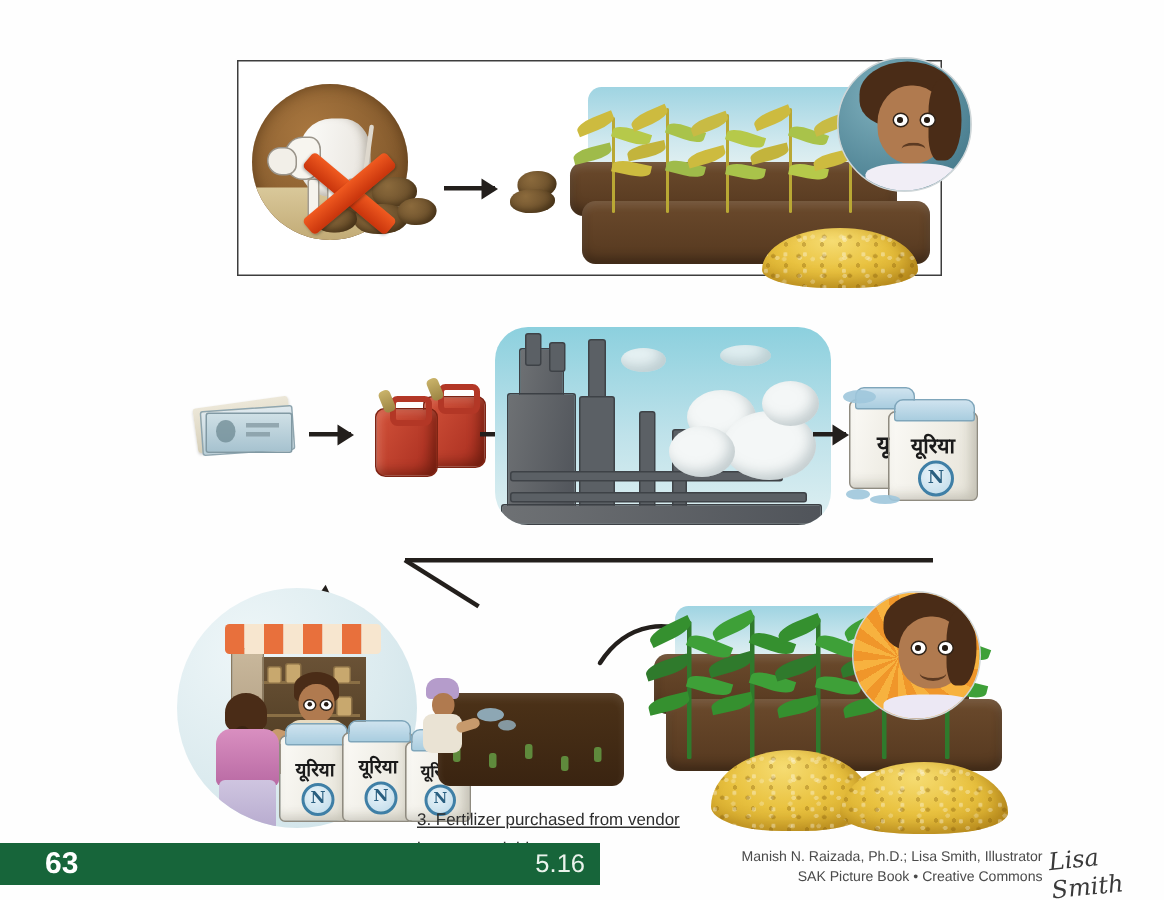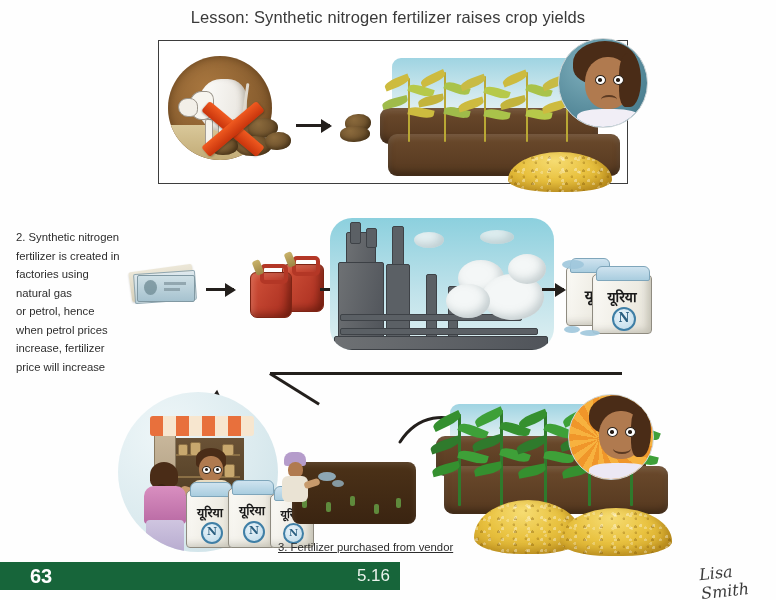--- a/index.html
+++ b/index.html
@@ -163,21 +163,20 @@
     font-size:9.4px;line-height:13px;color:#4a4a4a;}
   .sig{position:absolute;left:700px;top:0px;width:60px;height:30px;
     font-family:"DejaVu Serif",serif;color:#3a3a3a;}
   .sig .nm{font-size:16px;font-style:italic;transform:rotate(-6deg);display:block;}
 </style>
 </head>
 <body>
 
 <div class="page">
 
-  <div class="title">Lesson: Synthetic nitrogen fertilizer raises crop yields</div>
 
 
   <div class="frame1"></div>
 
   <div class="circ cow-circ">
     <div class="cow-ground"></div>
     <div class="cow-body"></div>
     <div class="cow-neck"></div>
     <div class="cow-head"></div>
     <div class="cow-tail"></div>
@@ -254,28 +253,20 @@
     </div>
     <div class="eye" style="left:54px;top:36px;">
       <div class="pupil" style="left:2px;top:2px;"></div>
     </div>
     <div style="position:absolute;left:42px;top:56px;width:16px;height:7px;
                 border-top:2px solid #5c3a22;border-radius:50% 50% 0 0;"></div>
     <div style="position:absolute;left:18px;bottom:0;width:62px;height:18px;
                 background:#f1eef6;border-radius:40% 40% 0 0;"></div>
   </div>
 
-  <div class="caption" id="cap2" style="white-space:pre-line">2. Synthetic nitrogen
-fertilizer is created in
-factories using
-natural gas
-or petrol, hence
-when petrol prices
-increase, fertilizer
-price will increase</div>
 
   <div style="position:absolute;left:130px;top:262px;width:70px;height:44px;">
     <div style="position:absolute;left:0;top:6px;width:64px;height:30px;background:linear-gradient(#ece7d8,#d6cfb9);border:1px solid #9a9versión;transform:rotate(-8deg);border-radius:2px;box-shadow:0 1px 2px rgba(0,0,0,.2)"></div>
     <div style="position:absolute;left:4px;top:10px;width:60px;height:28px;background:linear-gradient(#dfe9ee,#b9cfd8);border:1px solid #8fa6b0;transform:rotate(-4deg);border-radius:2px"></div>
     <div style="position:absolute;left:7px;top:13px;width:56px;height:25px;background:linear-gradient(#cfe0e6,#a6c2cf);border:1px solid #8199a3;border-radius:2px"></div>
     <div style="position:absolute;left:14px;top:18px;width:13px;height:15px;border-radius:50%;background:#6e8a93;opacity:.75"></div>
     <div style="position:absolute;left:34px;top:20px;width:22px;height:3px;background:#7d939b;opacity:.7"></div>
     <div style="position:absolute;left:34px;top:26px;width:16px;height:3px;background:#7d939b;opacity:.7"></div>
   </div>
 
@@ -483,19 +474,23 @@
                 background:#ece8f4;border-radius:40% 40% 0 0;"></div>
   </div>
 
   <div class="caption" id="cap3" style="white-space:pre-line">3. Fertilizer purchased from vendor
 increases yields</div>
 
   <div class="footer">
     <div class="footerbar"></div>
     <div class="pagenum">63</div>
     <div class="sectnum">5.16</div>
+    <div class="credits">
+      <div>Manish N. Raizada, Ph.D.; Lisa Smith, Illustrator</div>
+      <div>SAK Picture Book • Creative Commons</div>
+    </div>
     <div class="sig">
       <span class="nm">Lisa Smith</span>
 
     </div>
   </div>
 
 </div>
 
 </body></html>

